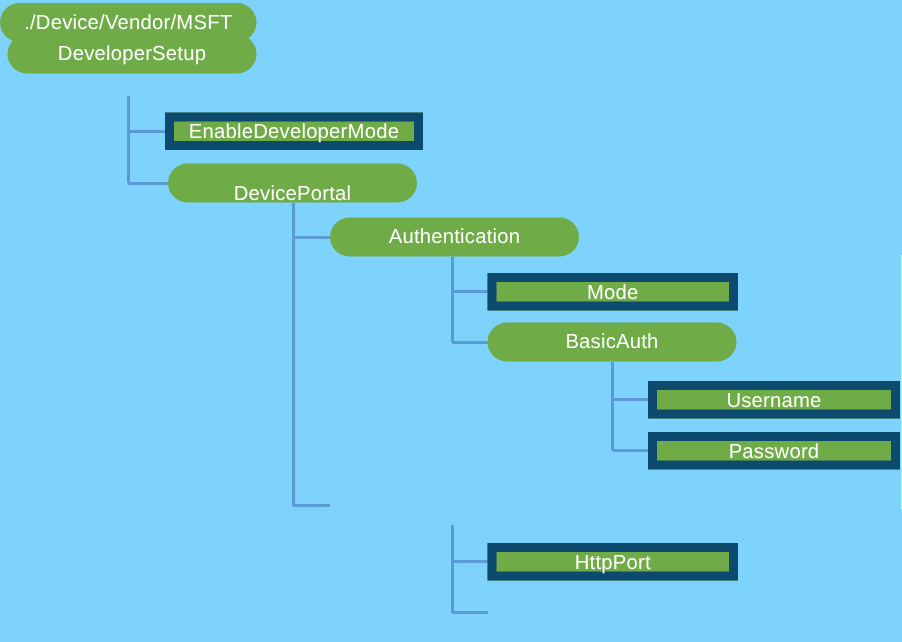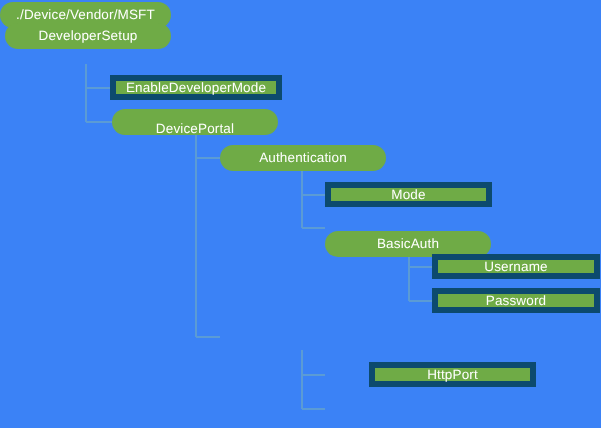--- a/index.html
+++ b/index.html
@@ -8,21 +8,21 @@
     padding: 0;
     background: #ffffff;
   }
   body {
     font-family: "Liberation Sans", sans-serif;
   }
   #diagram-root {
     position: relative;
     width: 601px;
     height: 428px;
-    background: #3b82f6;
+    background: #7dd3fc;
     overflow: hidden;
   }
   #connector-layer {
     position: absolute;
     left: 0;
     top: 0;
     width: 601px;
     height: 428px;
     pointer-events: none;
   }
@@ -102,31 +102,31 @@
   </div>
 
   <div class="node pill" style="left:220px; top:145px; width:166px; height:26px;">
     <span class="node-label">Authentication</span>
   </div>
 
   <div class="node rect" style="left:325px; top:182px; width:167px; height:25px;">
     <span class="node-label">Mode</span>
   </div>
 
-  <div class="node pill" style="left:325px; top:215px; width:166px; height:26px;margin-top:16px;">
+  <div class="node pill" style="left:325px; top:215px; width:166px; height:26px;">
     <span class="node-label">BasicAuth</span>
   </div>
 
   <div class="node rect" style="left:432px; top:254px; width:168px; height:25px;">
     <span class="node-label">Username</span>
   </div>
 
   <div class="node rect" style="left:432px; top:288px; width:168px; height:25px;">
     <span class="node-label">Password</span>
   </div>
 
 
-  <div class="node rect" style="left:325px; top:362px; width:167px; height:25px;margin-left:44px;">
+  <div class="node rect" style="left:325px; top:362px; width:167px; height:25px;">
     <span class="node-label">HttpPort</span>
   </div>
 
 
 </div>
 
 </body></html>

